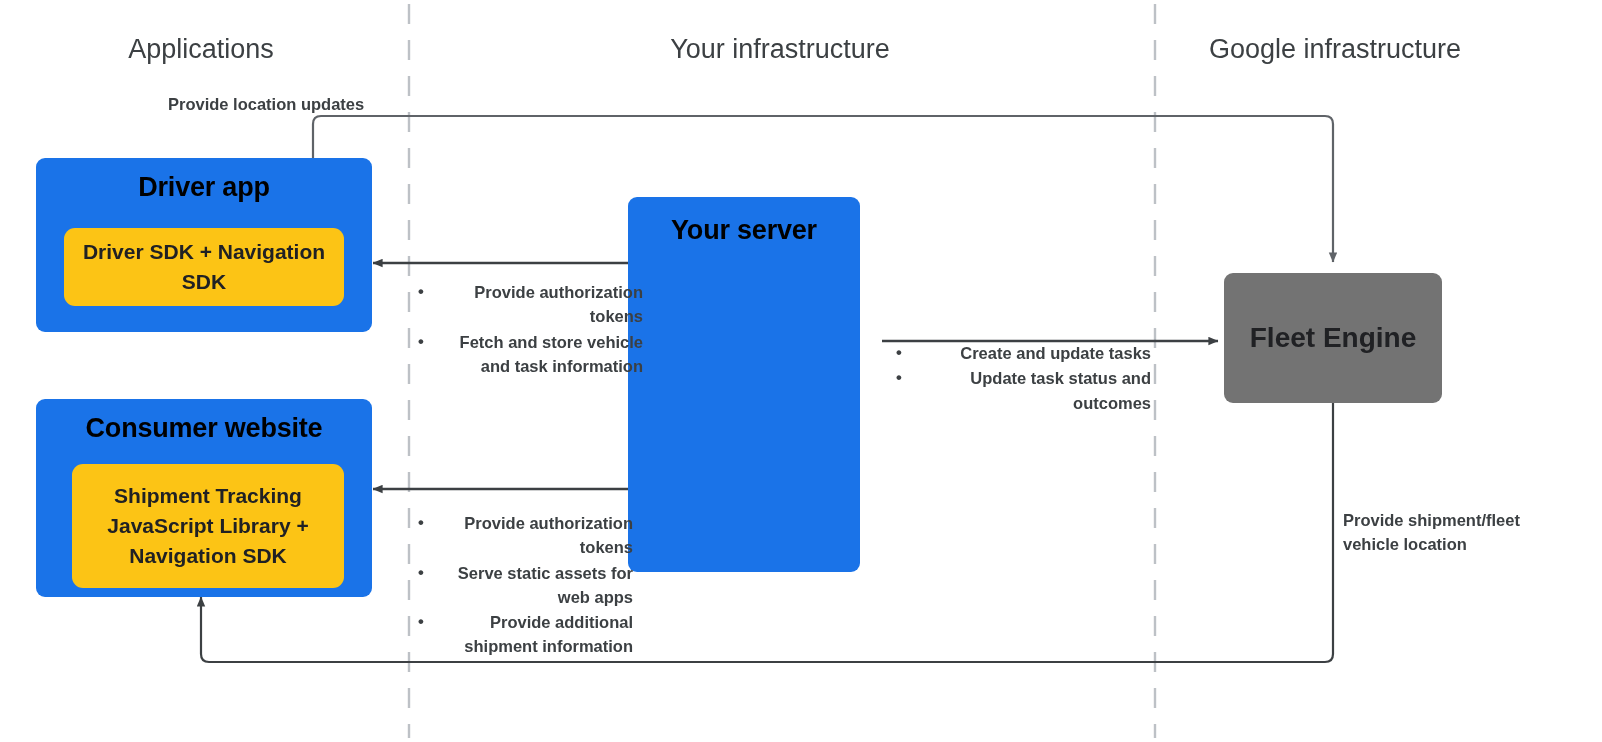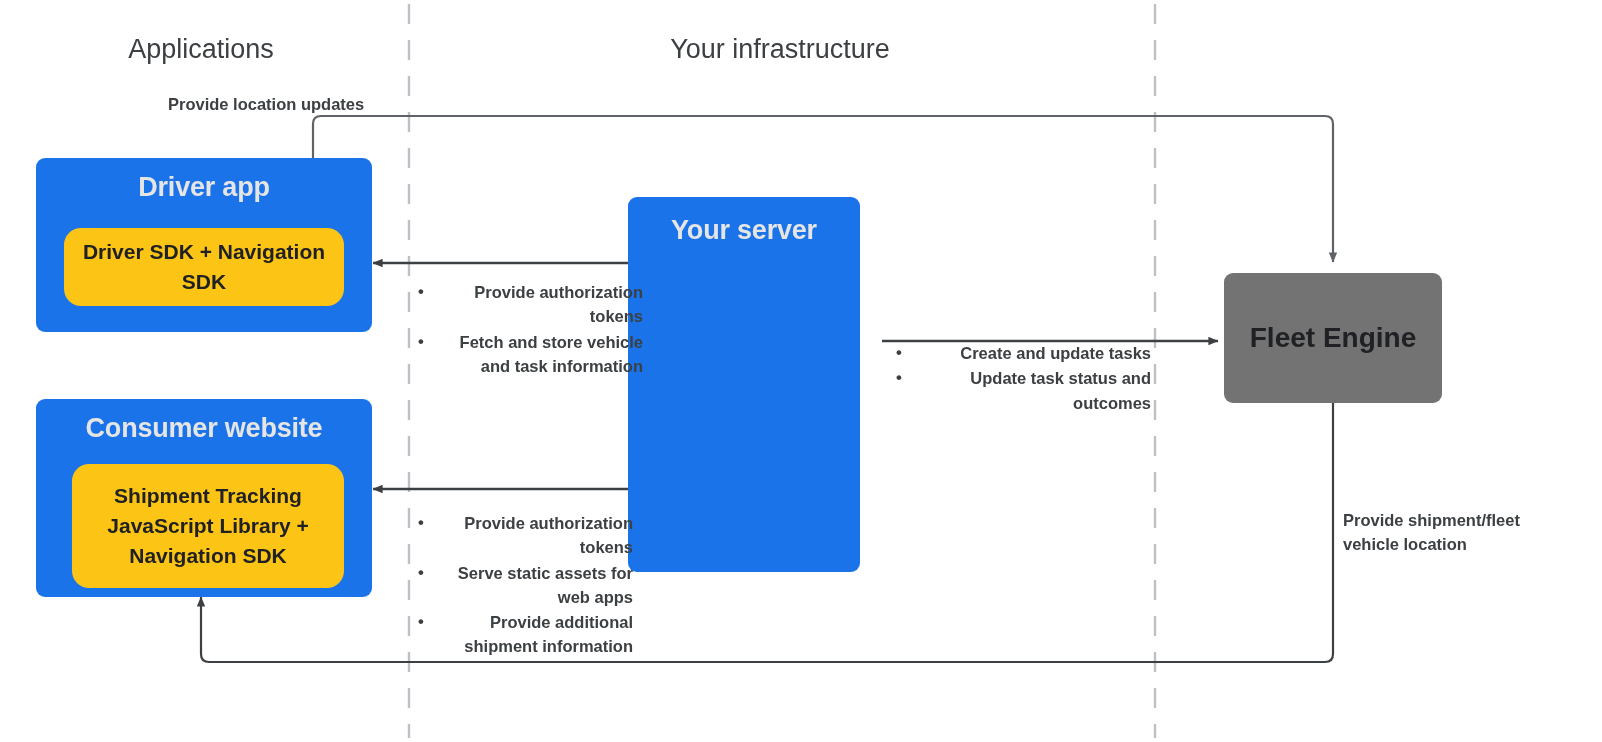--- a/index.html
+++ b/index.html
@@ -41,31 +41,31 @@
   .outer-box {
     position: absolute;
     background: #1a73e8;
     border-radius: 9px;
     box-sizing: border-box;
     display: flex;
     flex-direction: column;
     align-items: center;
   }
   .outer-title {
-    color: #e5e5e5;
+    color: #000000;
     font-size: 27px;
     font-weight: bold;
     letter-spacing: -0.2px;
     white-space: nowrap;
     text-align: center;
   }
   .inner-box {
     position: absolute;
     background: #fcc415;
-    border-radius: 17px;
+    border-radius: 11px;
     box-sizing: border-box;
     display: flex;
     align-items: center;
     justify-content: center;
     text-align: center;
     color: #202124;
     font-size: 21px;
     font-weight: bold;
     line-height: 1.42;
     padding: 4px 8px;
@@ -146,20 +146,21 @@
 
     <line x1="373" y1="489" x2="658" y2="489" stroke="#3c4043" stroke-width="2.4" marker-start="url(#arrowStart)" marker-end="url(#arrowEnd)"></line>
 
     <line x1="882" y1="341" x2="1218" y2="341" stroke="#3c4043" stroke-width="2.4" marker-end="url(#arrowEnd)"></line>
 
     <path d="M 1333,403 L 1333,654 Q 1333,662 1325,662 L 209,662 Q 201,662 201,654 L 201,597" fill="none" stroke="#3c4043" stroke-width="2.2" marker-end="url(#arrowEnd)"></path>
   </svg>
 
   <div class="zone-label" style="left:560px; top:34px; width:440px;">Your infrastructure</div>
   <div class="zone-label" style="left:48px; top:34px; width:306px;">Applications</div>
+  <div class="zone-label" style="left:1125px; top:34px; width:420px;">Google infrastructure</div>
 
   <div class="outer-box" style="left:36px; top:158px; width:336px; height:174px;">
     <div class="outer-title" style="margin-top:14px;">Driver app</div>
   </div>
   <div class="inner-box" style="left:64px; top:228px; width:280px; height:78px;">Driver SDK +
 Navigation SDK</div>
 
   <div class="outer-box" style="left:36px; top:399px; width:336px; height:198px;">
     <div class="outer-title" style="margin-top:14px;">Consumer website</div>
   </div>

